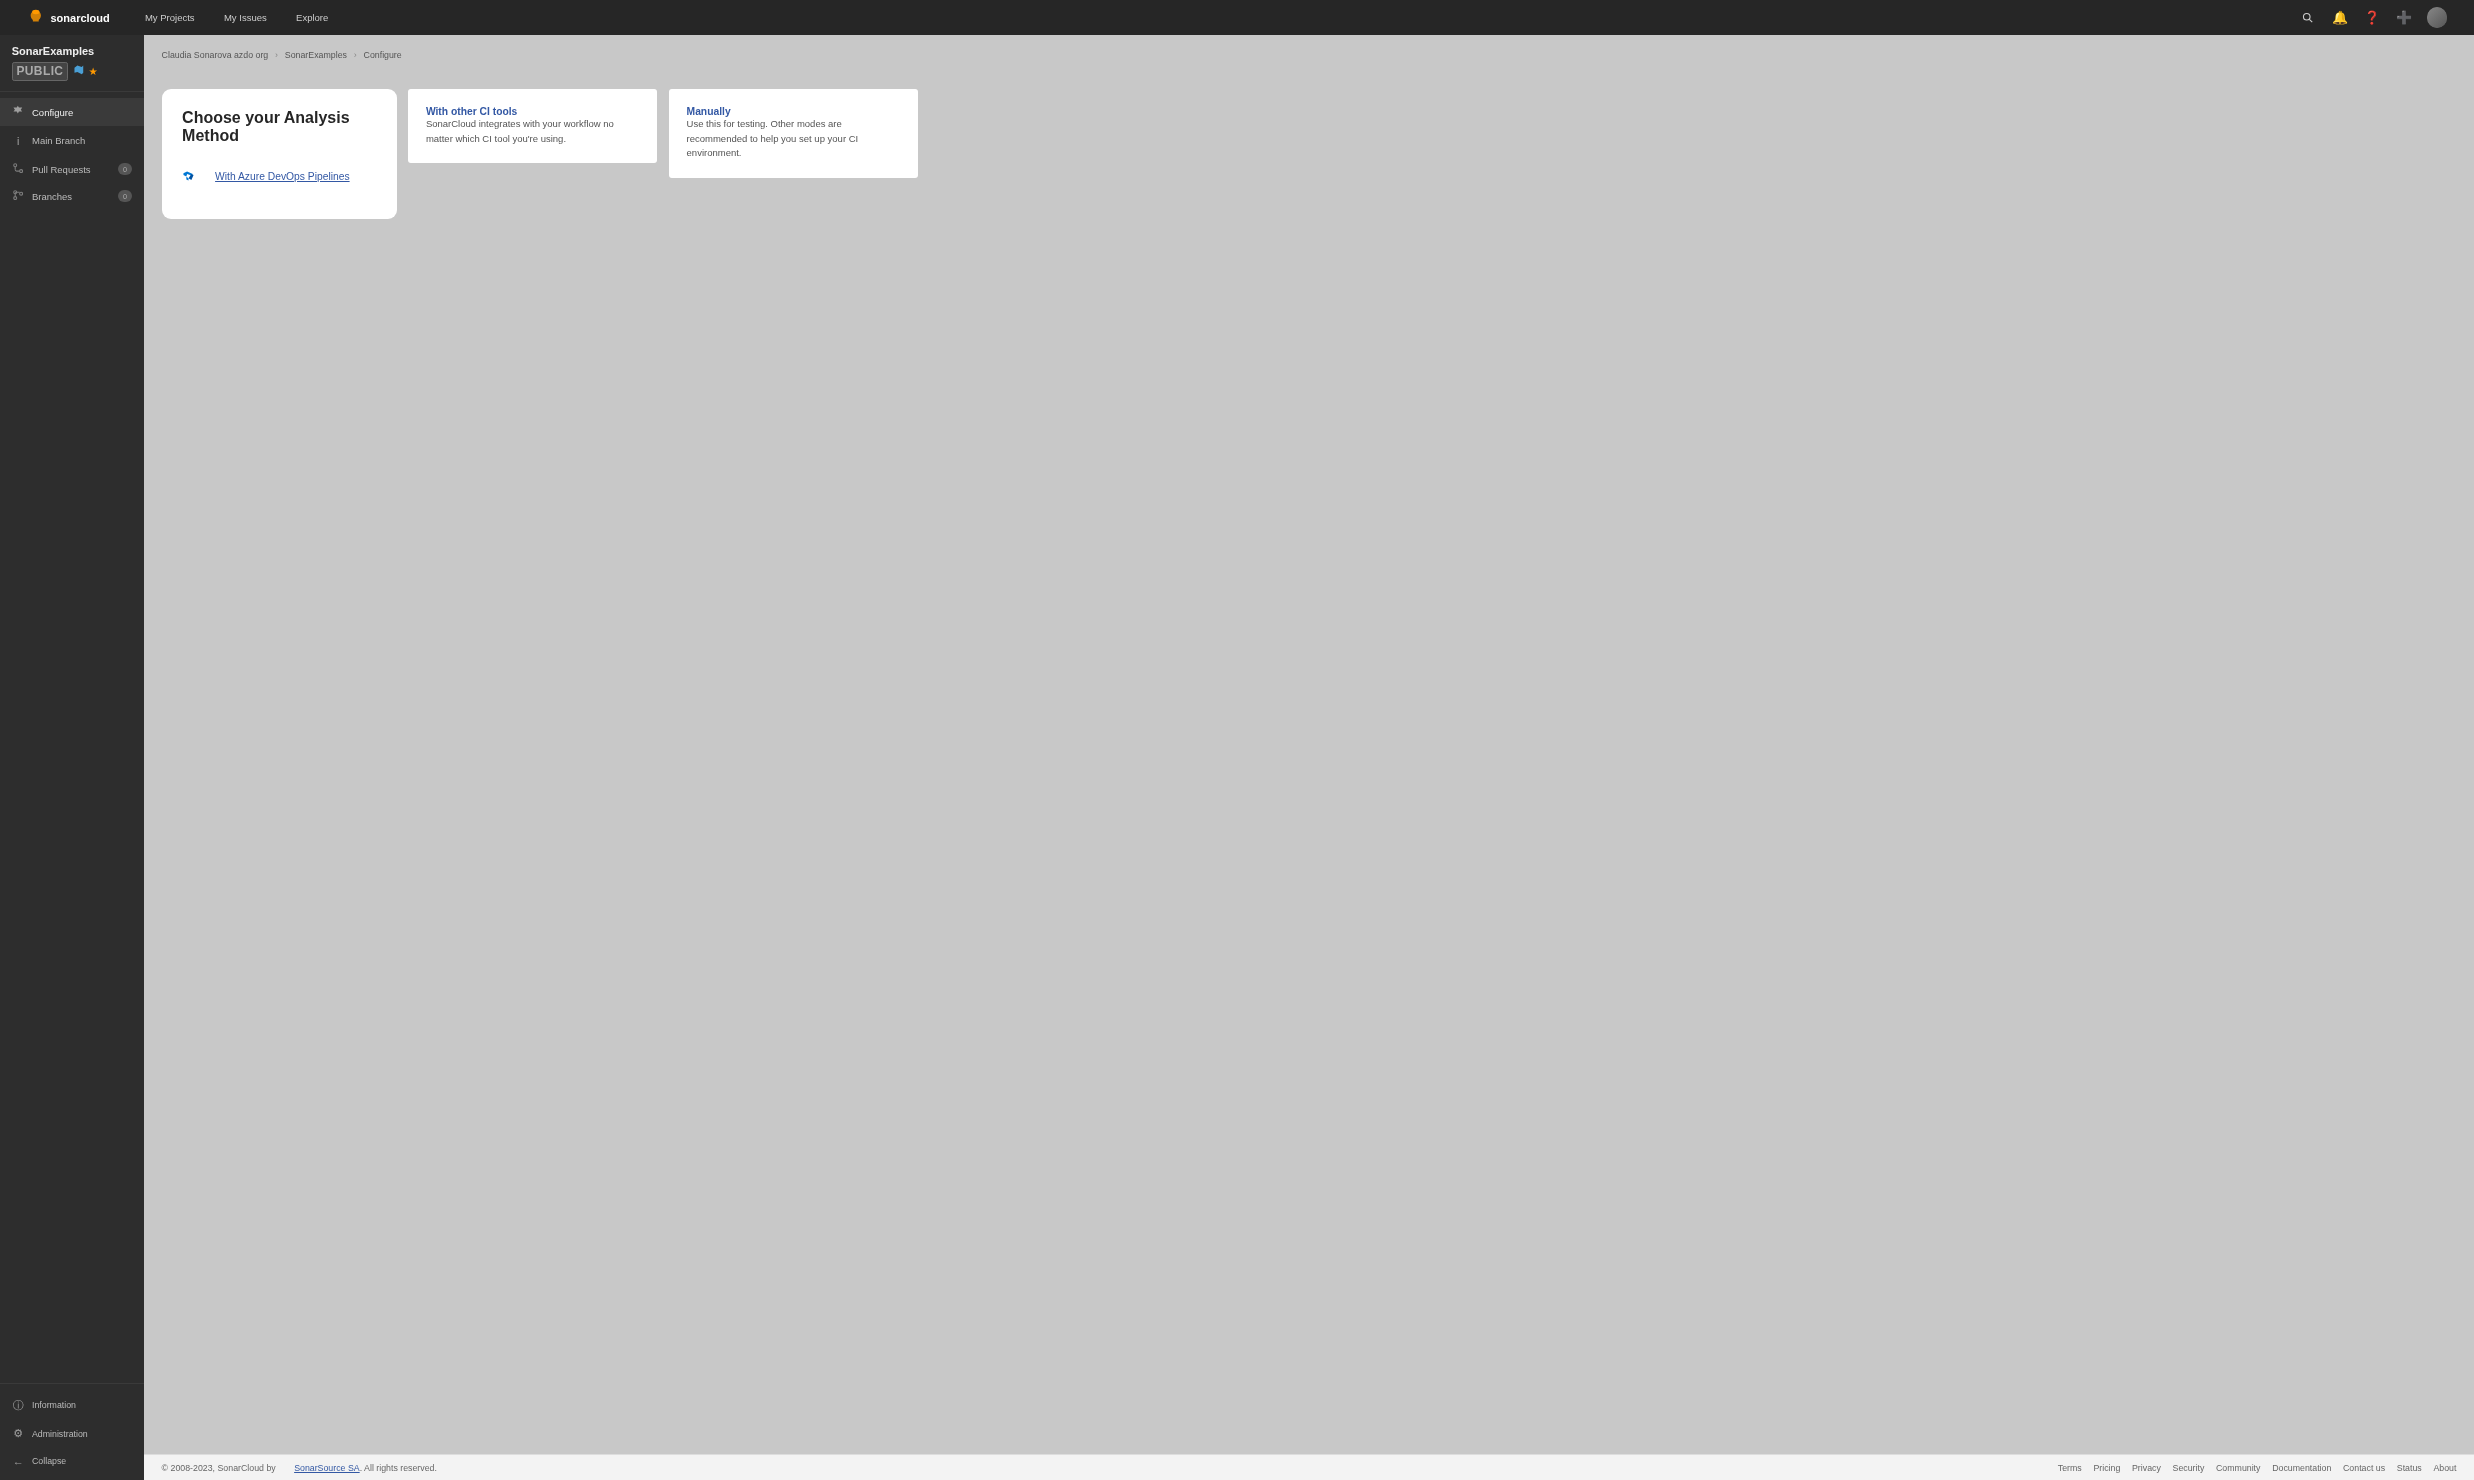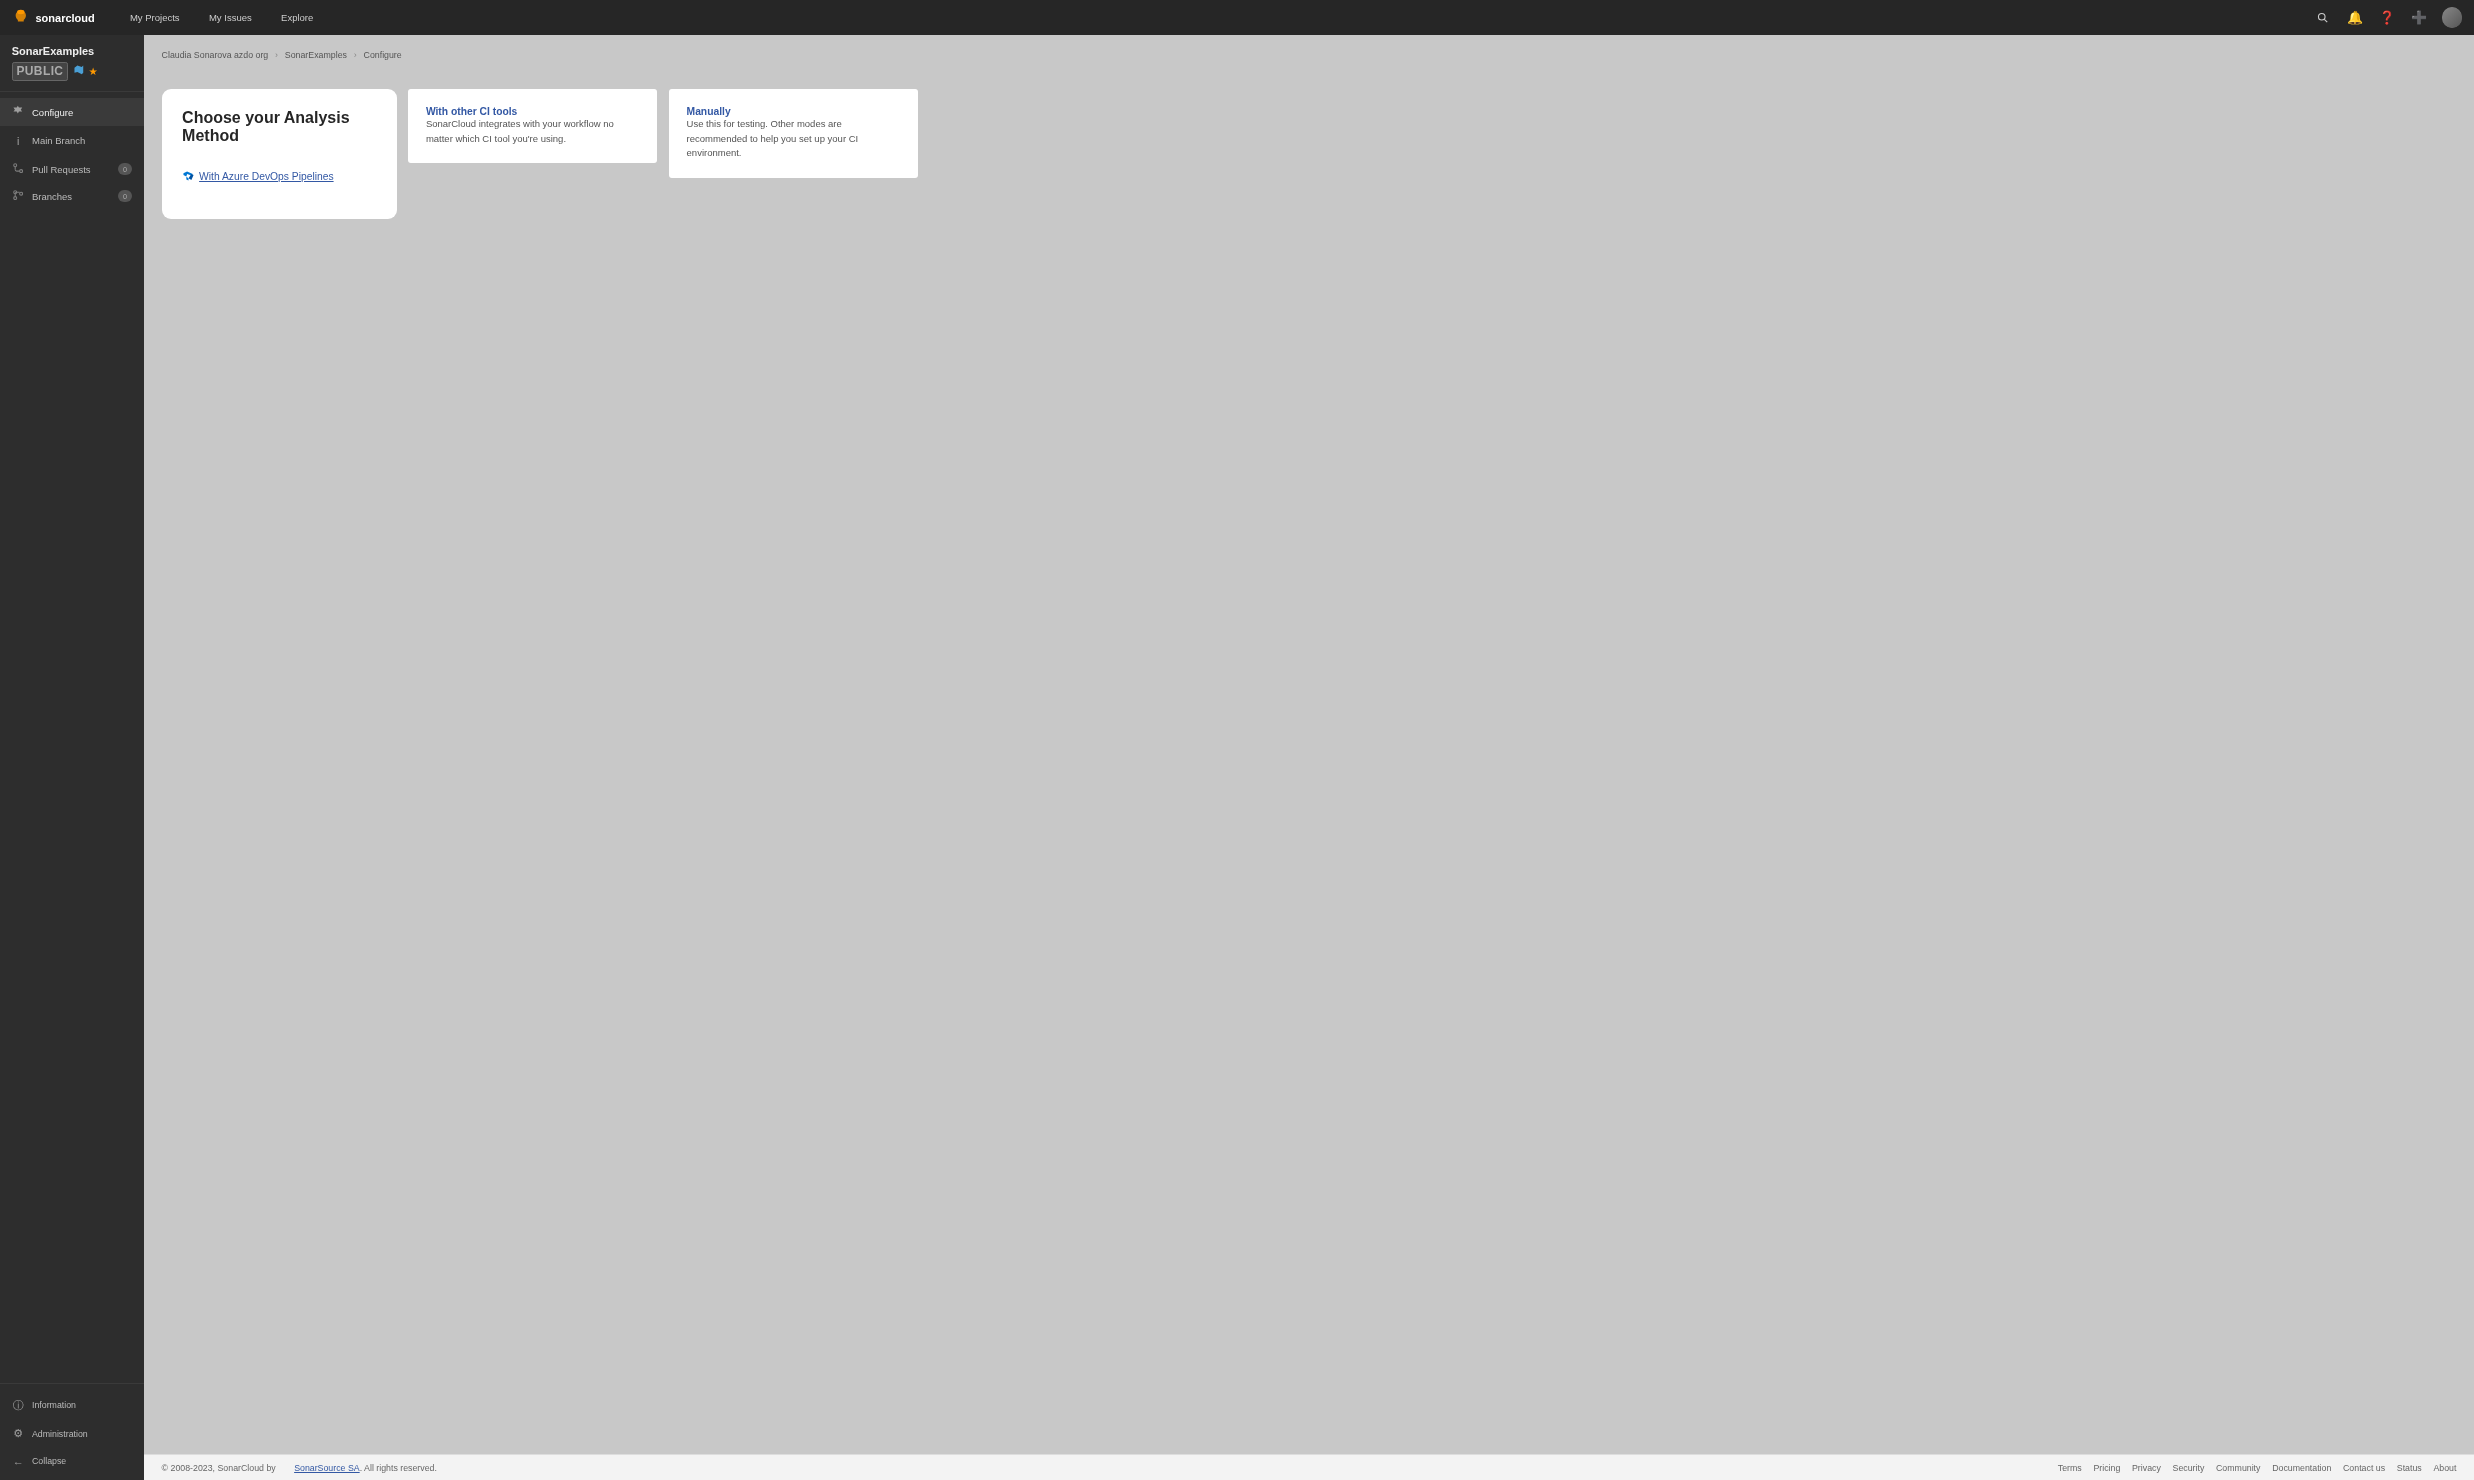--- a/index.html
+++ b/index.html
@@ -1,20 +1,20 @@
 <!DOCTYPE html>
 <html style="font-size:11.7px"><head>
   <meta charset="utf-8">
   <style>
     * { box-sizing: border-box; margin: 0; padding: 0; }
     body { font-family: -apple-system, BlinkMacSystemFont, 'Segoe UI', sans-serif; background: #f3f3f3; display: flex; flex-direction: column; min-height: 100vh; font-size: 10.3px; }
 
     
     .app-wrapper { display: flex; flex-direction: column; height: 100vh; }
-    .top-nav { background: #262626; height: 35px; display: flex; align-items: center; padding: 0 12px; gap: 17.6px; flex-shrink: 0; }
+    .top-nav { background: #262626; height: 35px; display: flex; align-items: center; padding: 0 27px; gap: 17.6px; flex-shrink: 0; }
     .main-area { display: flex; flex: 1; overflow: hidden; }
     .sidebar { background: #2d2d2d; width: 144px; flex-shrink: 0; display: flex; flex-direction: column; color: #ccc; }
     .content-area { flex: 1; background: #c8c8c8; overflow: auto; display: flex; flex-direction: column; }
     .content-inner { flex: 1; padding: 14.7px 17.6px; }
     .footer { background: #f3f3f3; border-top: 0.7px solid #ddd; padding: 7.3px 17.6px; display: flex; justify-content: space-between; align-items: center; font-size: 8.8px; color: #666; flex-shrink: 0; }
 
     
     .nav-logo { display: flex; align-items: center; gap: 5.9px; color: white; font-size: 11px; font-weight: 600; margin-right: 11.7px; }
     .nav-link { color: #ccc; text-decoration: none; font-size: 9.5px; padding: 2.9px 5.9px; cursor: pointer; }
     .nav-right { margin-left: auto; display: flex; align-items: center; gap: 11.7px; color: #ccc; }
@@ -45,21 +45,21 @@
     .breadcrumb { font-size: 8.8px; color: #555; margin-bottom: 29px; }
     .breadcrumb a { color: #555; text-decoration: none; }
     .breadcrumb-sep { margin: 0 4.4px; color: #888; }
 
     
     .cards-container { display: flex; gap: 11.7px; align-items: flex-start; }
 
     
     .analysis-card { background: white; border-radius: 9px; padding: 20.5px 20.5px 29px; width: 235px; flex-shrink: 0; }
     .analysis-card h2 { font-size: 16px; font-weight: 600; color: #262626; margin-bottom: 17.6px; }
-    .analysis-option { display: flex; align-items: center; gap: 4px; padding: 7.3px 0; }
+    .analysis-option { display: flex; align-items: center; gap: 20px; padding: 7.3px 0; }
     .analysis-option a { color: #3358a4; text-decoration: underline; font-size: 10.3px; cursor: pointer; }
 
     
     .option-card { background: white; border-radius: 2.9px; padding: 17.6px; width: 249px; flex-shrink: 0; }
     .option-card h3 { color: #3358a4; font-size: 10.3px; font-weight: 600; margin-bottom: 0; cursor: pointer; }
     .option-card p { font-size: 9.5px; color: #555; line-height: 1.5; }
 
     
     .footer-left { color: #666; font-size: 8.8px; }
     .footer-left a { color: #3358a4; text-decoration: underline; margin-left: 16px; }

